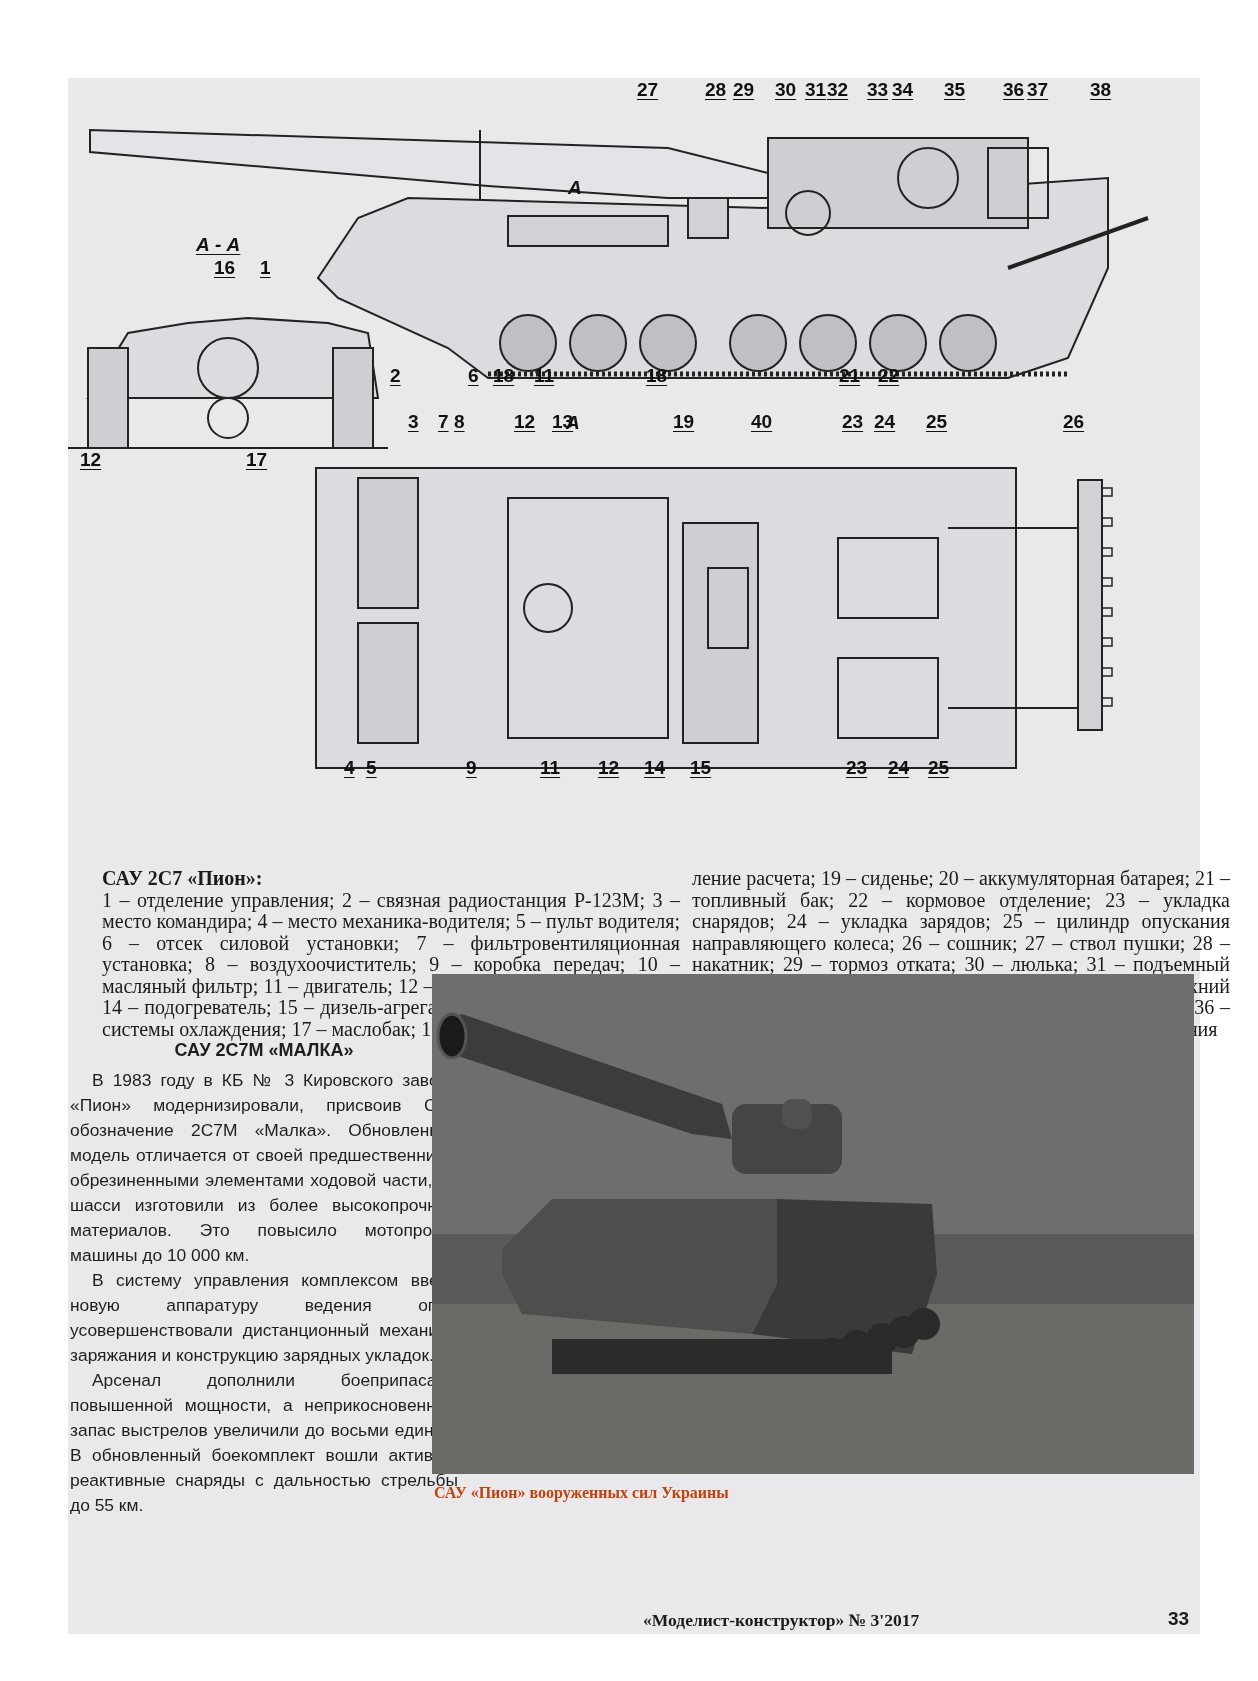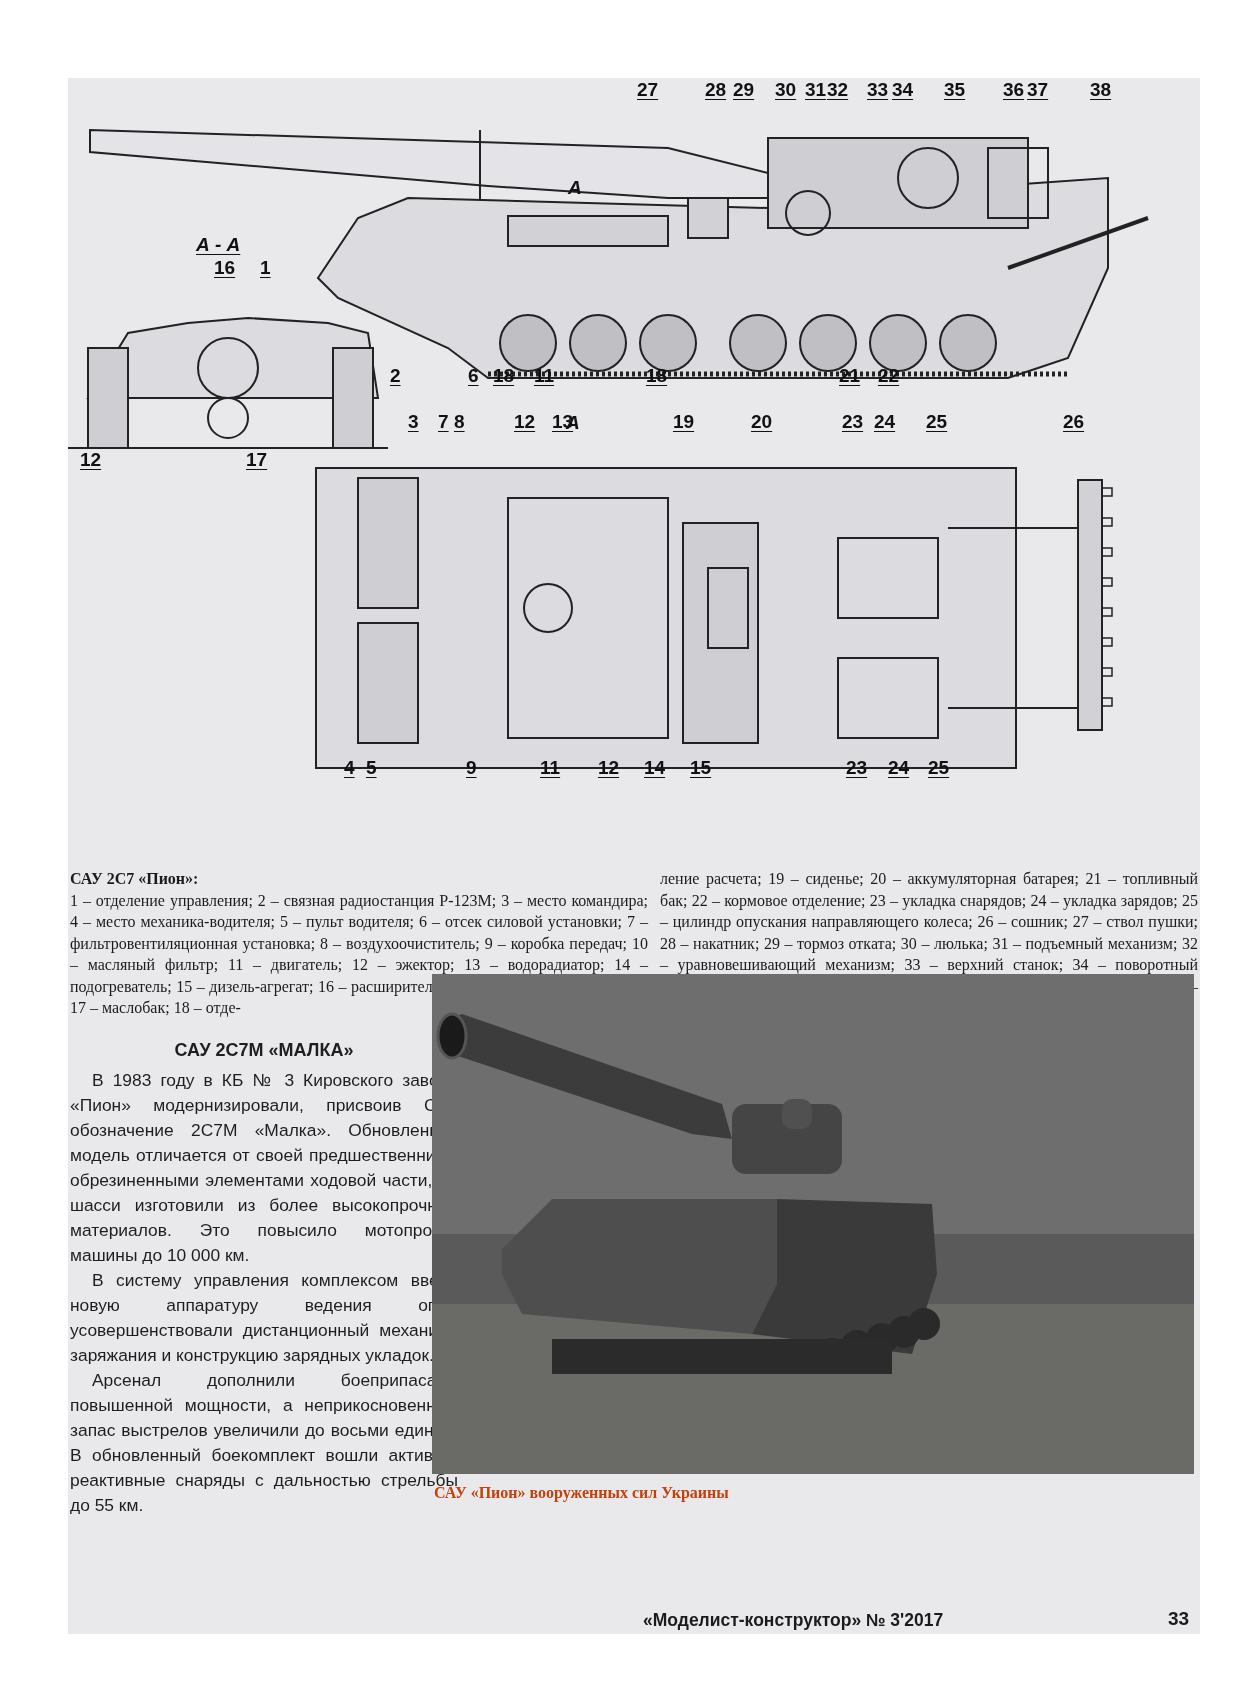--- a/index.html
+++ b/index.html
@@ -18,21 +18,21 @@
   
   .diagram { position: absolute; left: 0; top: 0; width: 1132px; height: 780px; }
   .diagram svg { position: absolute; left: 0; top: 0; }
   .lbl {
     position: absolute; font-family: "Liberation Sans", sans-serif; font-size: 19px;
     color: #111; text-decoration: underline; text-underline-offset: 3px; line-height: 20px; font-weight: bold;
   }
   .sec-lbl { font-style: italic; }
   
   .caption {
-    position: absolute; font-size: 16px; line-height: 21.5px; text-align: justify; color: #1b1b1b;
+    position: absolute; font-size: 20px; line-height: 21.5px; text-align: justify; color: #1b1b1b; margin-left: 32px;
   }
   .caption b { font-weight: bold; }
   .cap-left { left: 2px; top: 790px; width: 578px; }
   .cap-right { left: 592px; top: 790px; width: 538px; }
   
   .article {
     position: absolute; left: 2px; top: 960px; width: 388px;
     font-family: "Liberation Sans", sans-serif; font-size: 17.4px; line-height: 25px; color: #1e1e1e;
   }
   .article h2 {
@@ -42,21 +42,21 @@
   
   .photo {
     position: absolute; left: 364px; top: 896px; width: 762px; height: 500px;
     background: linear-gradient(180deg, #6b6b6b 0%, #4a4a4a 45%, #5c5c5c 100%);
     overflow: hidden;
   }
   .photo-cap {
     position: absolute; left: 366px; top: 1406px; font-weight: bold; font-size: 16px; color: #c2410c;
   }
   .footer-mag {
-    position: absolute; left: 575px; top: 1532px; font-family: Liberation Sans, sans-serif;
+    position: absolute; left: 575px; top: 1532px; font-family: Liberation Serif, serif;
     font-weight: bold; font-size: 17.5px; color: #1b1b1b;
   }
   .footer-page {
     position: absolute; left: 1100px; top: 1530px; font-family: "Liberation Sans", sans-serif;
     font-weight: bold; font-size: 19px; color: #1b1b1b;
   }
 </style>
 </head>
 <body>
 
@@ -154,21 +154,21 @@
 
     <span class="lbl" style="left:12px;top:372px;">12</span>
     <span class="lbl" style="left:178px;top:372px;">17</span>
 
     <span class="lbl" style="left:340px;top:334px;">3</span>
     <span class="lbl" style="left:370px;top:334px;">7</span>
     <span class="lbl" style="left:386px;top:334px;">8</span>
     <span class="lbl" style="left:446px;top:334px;">12</span>
     <span class="lbl" style="left:484px;top:334px;">13</span>
     <span class="lbl" style="left:605px;top:334px;">19</span>
-    <span class="lbl" style="left:683px;top:334px;">20</span>
+    <span class="lbl" style="left:683px;top:334px;">40</span>
     <span class="lbl" style="left:774px;top:334px;">23</span>
     <span class="lbl" style="left:806px;top:334px;">24</span>
     <span class="lbl" style="left:858px;top:334px;">25</span>
     <span class="lbl" style="left:995px;top:334px;">26</span>
 
     <span class="lbl" style="left:276px;top:680px;">4</span>
     <span class="lbl" style="left:298px;top:680px;">5</span>
     <span class="lbl" style="left:398px;top:680px;">9</span>
     <span class="lbl" style="left:472px;top:680px;">11</span>
     <span class="lbl" style="left:530px;top:680px;">12</span>

